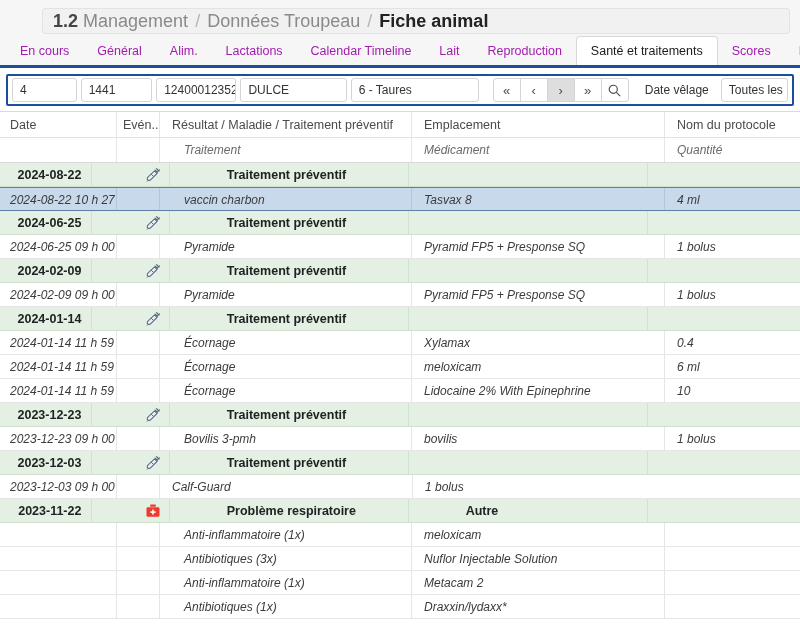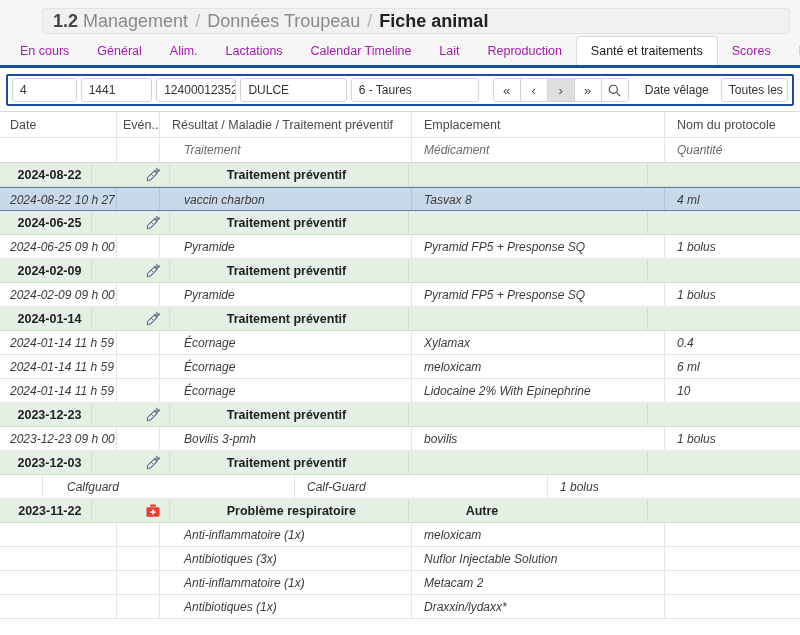--- a/index.html
+++ b/index.html
@@ -399,22 +399,22 @@
             <path d="M3.0 13.3 L2.0 14.2" stroke="#8d9aa9" stroke-width="1.1" stroke-linecap="round"></path>
             <path d="M9.5 3.9 L12.0 6.4 L5.6 12.8 C4.8 13.6 3.6 13.6 2.9 12.8 C2.1 12.1 2.1 10.9 2.9 10.2 Z" fill="#eceff3" stroke="#5b6b80" stroke-width="1.1"></path>
             <line x1="6.2" y1="7.2" x2="8.0" y2="9.0" stroke="#5b6b80" stroke-width="1"></line>
           </svg>
         </div>
         <div class="c c-res">Traitement préventif</div>
         <div class="c c-empl"></div>
         <div class="c c-prot"></div>
       </div>
       <div class="row det">
-        <div class="c c-event"></div>
-        <div class="c c-res">Calfguard</div>
+        <div class="c c-date">2023-12-03 09 h 00</div>
+        <div class="c c-event"></div>
         <div class="c c-empl">Calf-Guard</div>
         <div class="c c-prot">1 bolus</div>
       </div>
       <div class="row grp">
         <div class="c c-date">2023-11-22</div>
         <div class="c c-event">
           <svg class="kit" width="16" height="16" viewBox="0 0 16 16">
             <rect x="5.2" y="1.6" width="5.6" height="2.2" rx="0.6" fill="#ef3b2d"></rect>
             <rect x="1.5" y="4.2" width="13" height="9.6" rx="1.4" fill="#ef3b2d"></rect>
             <rect x="7.2" y="6.5" width="1.6" height="5" fill="#fff"></rect>

